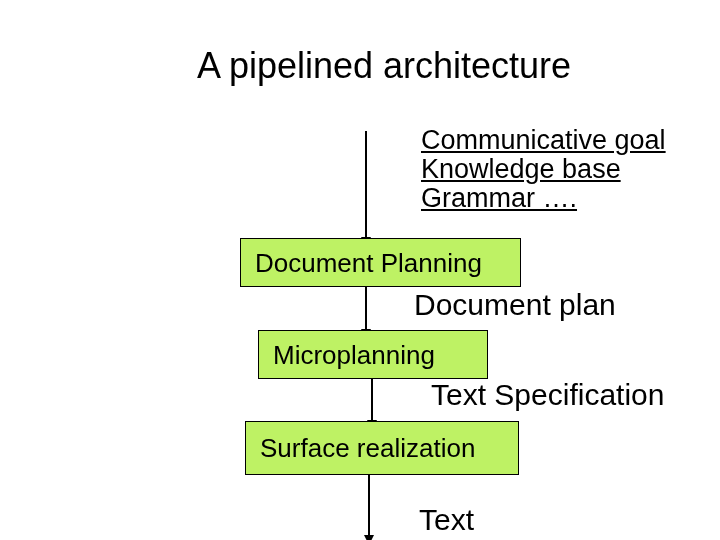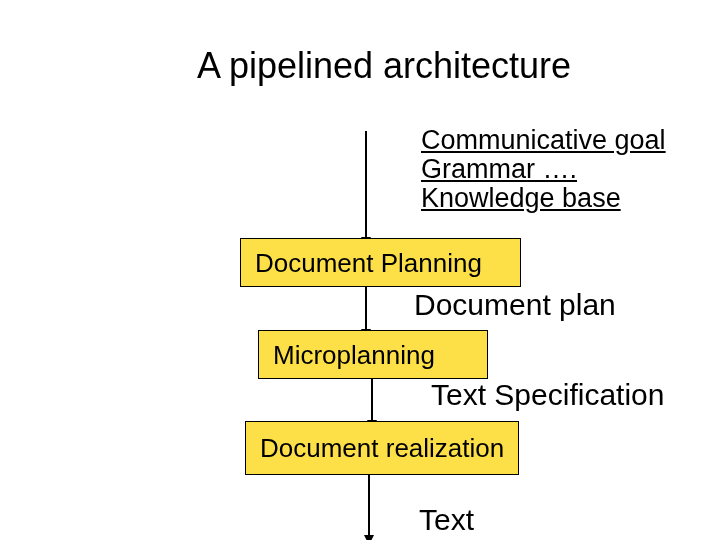--- a/index.html
+++ b/index.html
@@ -28,21 +28,21 @@
     font-size: 36px;
     line-height: 44px;
     font-weight: normal;
     color: #000000;
     white-space: nowrap;
   }
   .box {
     position: absolute;
     box-sizing: border-box;
     border: 1px solid #000000;
-    background: #fde047;
+    background: #bef264;
     display: flex;
     align-items: center;
     font-size: 26px;
     line-height: 30px;
     color: #000000;
     white-space: nowrap;
     padding-left: 14px;
   }
   .box-doc-planning {
     left: 216px;
@@ -111,22 +111,22 @@
 </style>
 </head>
 <body>
 
 <div id="slide">
 
   <div class="title">A pipelined architecture</div>
 
   <div class="label inputs-label">
     <div>Communicative goal</div>
+    <div>Knowledge base</div>
     <div>Grammar ….</div>
-    <div>Knowledge base</div>
   </div>
 
   <div class="arrow arrow-1">
     <span class="head"></span>
   </div>
 
   <div class="box box-doc-planning">
     <span>Document Planning</span>
   </div>
 
@@ -140,21 +140,21 @@
     <span>Microplanning</span>
   </div>
 
   <div class="arrow arrow-3">
     <span class="head"></span>
   </div>
 
   <div class="label label-text-spec">Text Specification</div>
 
   <div class="box box-surface-realization">
-    <span>Document realization</span>
+    <span>Surface realization</span>
   </div>
 
   <div class="arrow arrow-4">
     <span class="head"></span>
   </div>
 
   <div class="label label-text">Text</div>
 
 </div>
 

